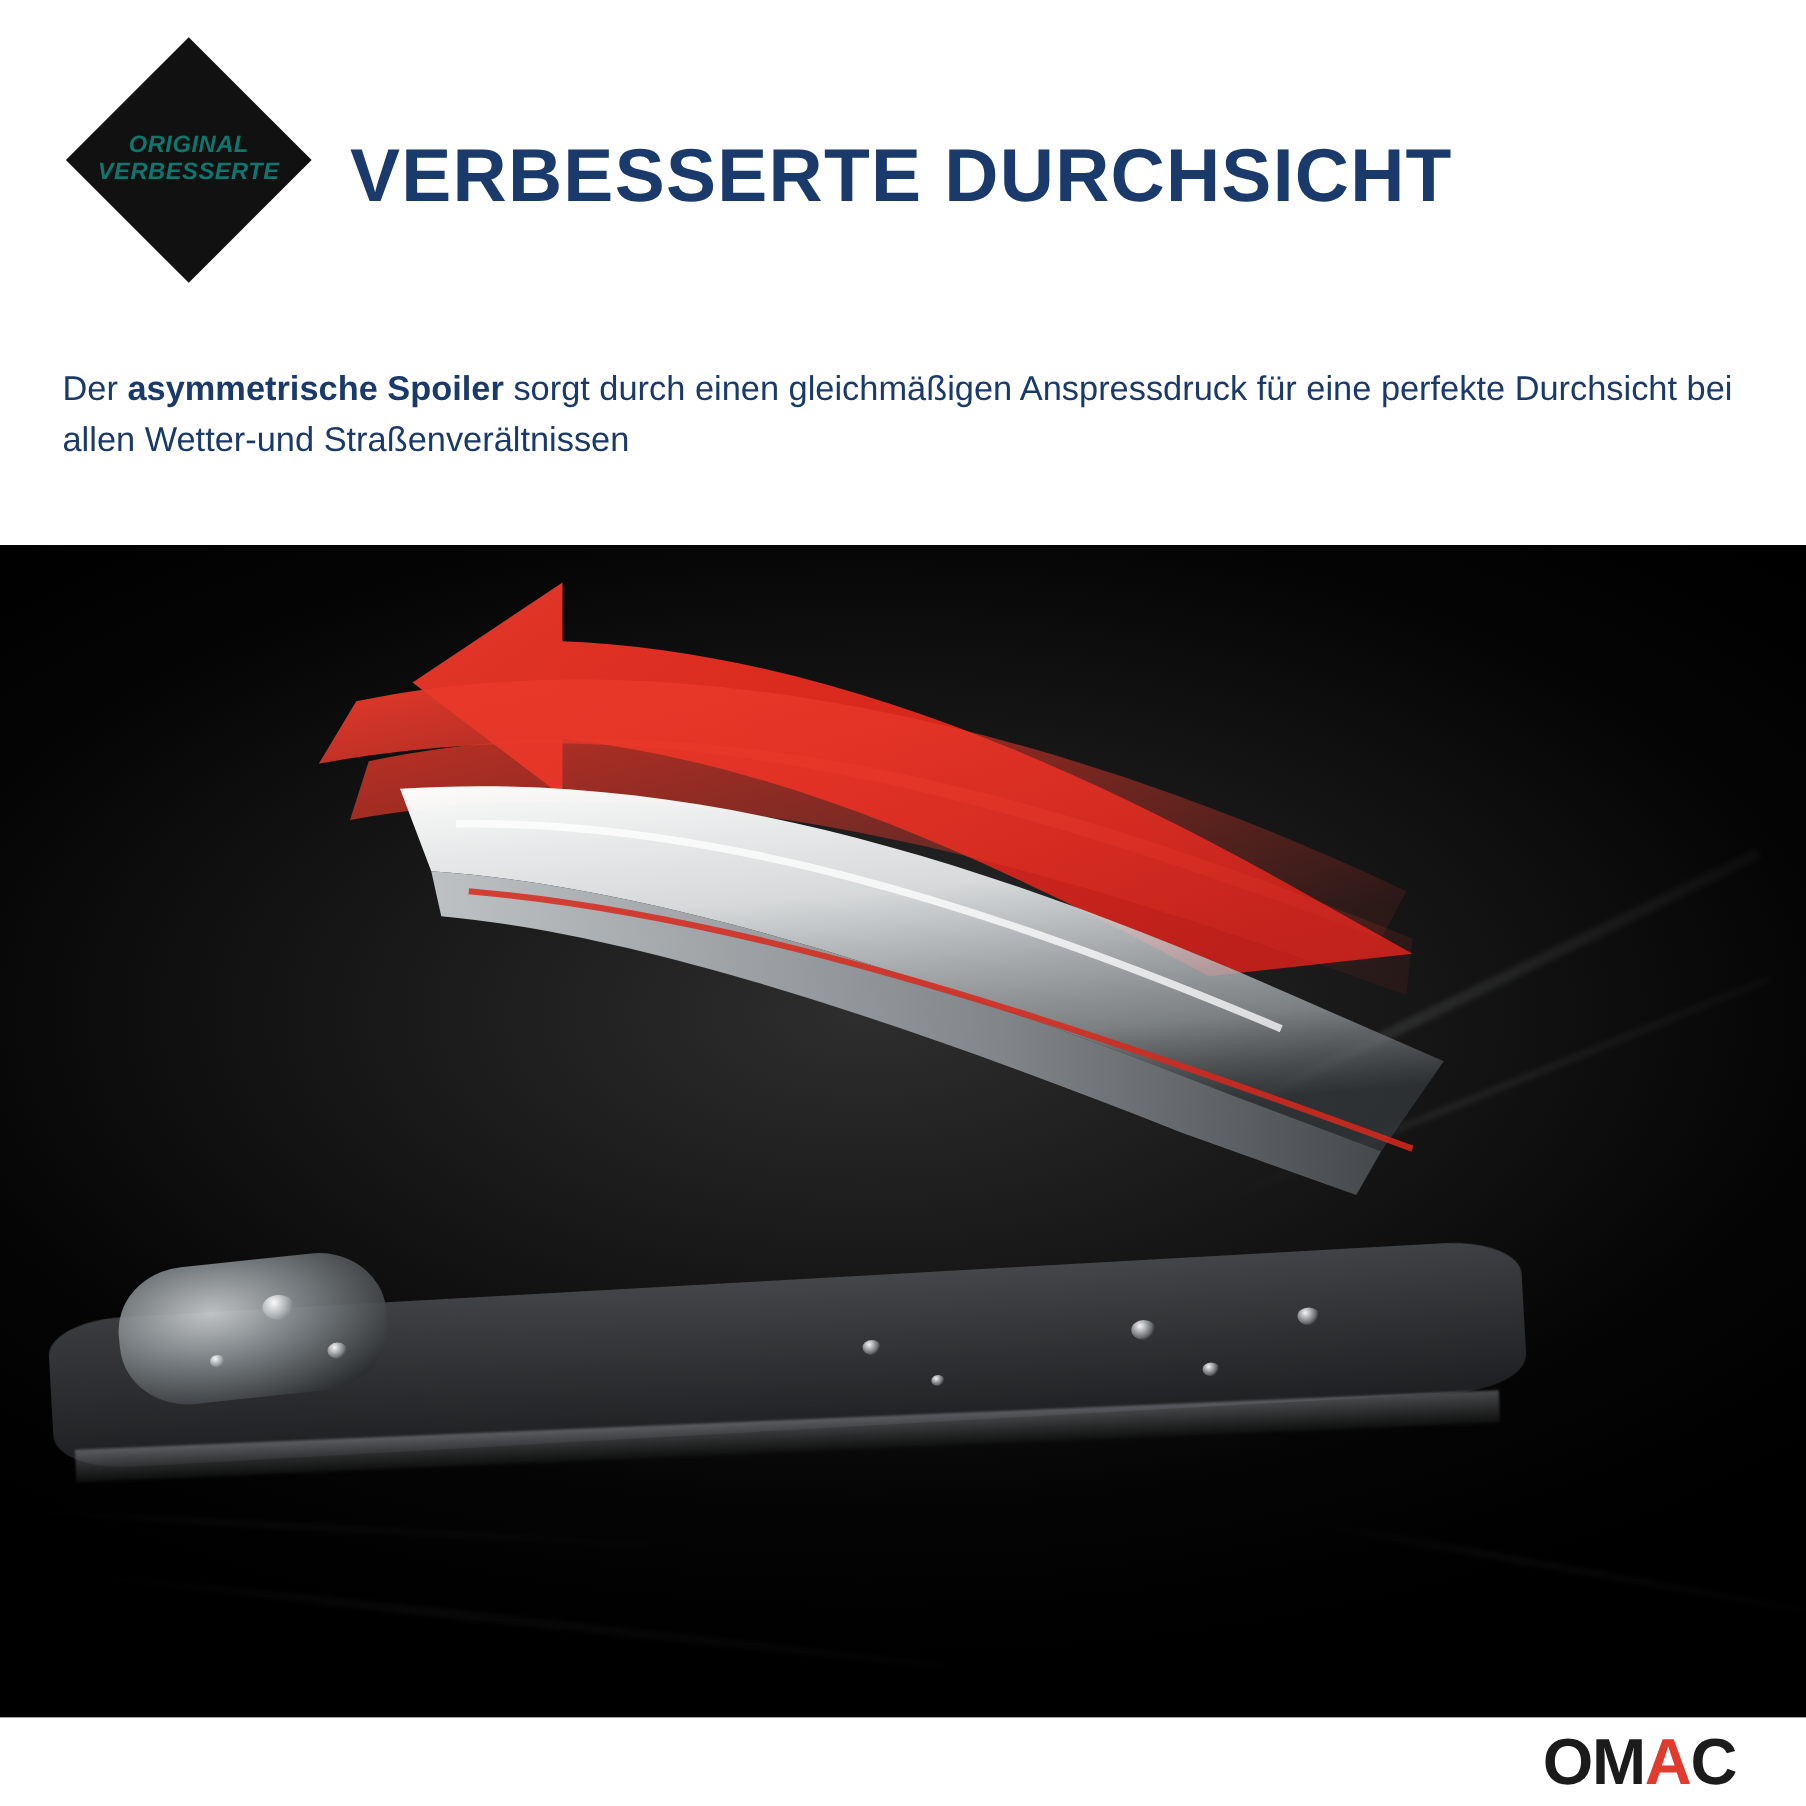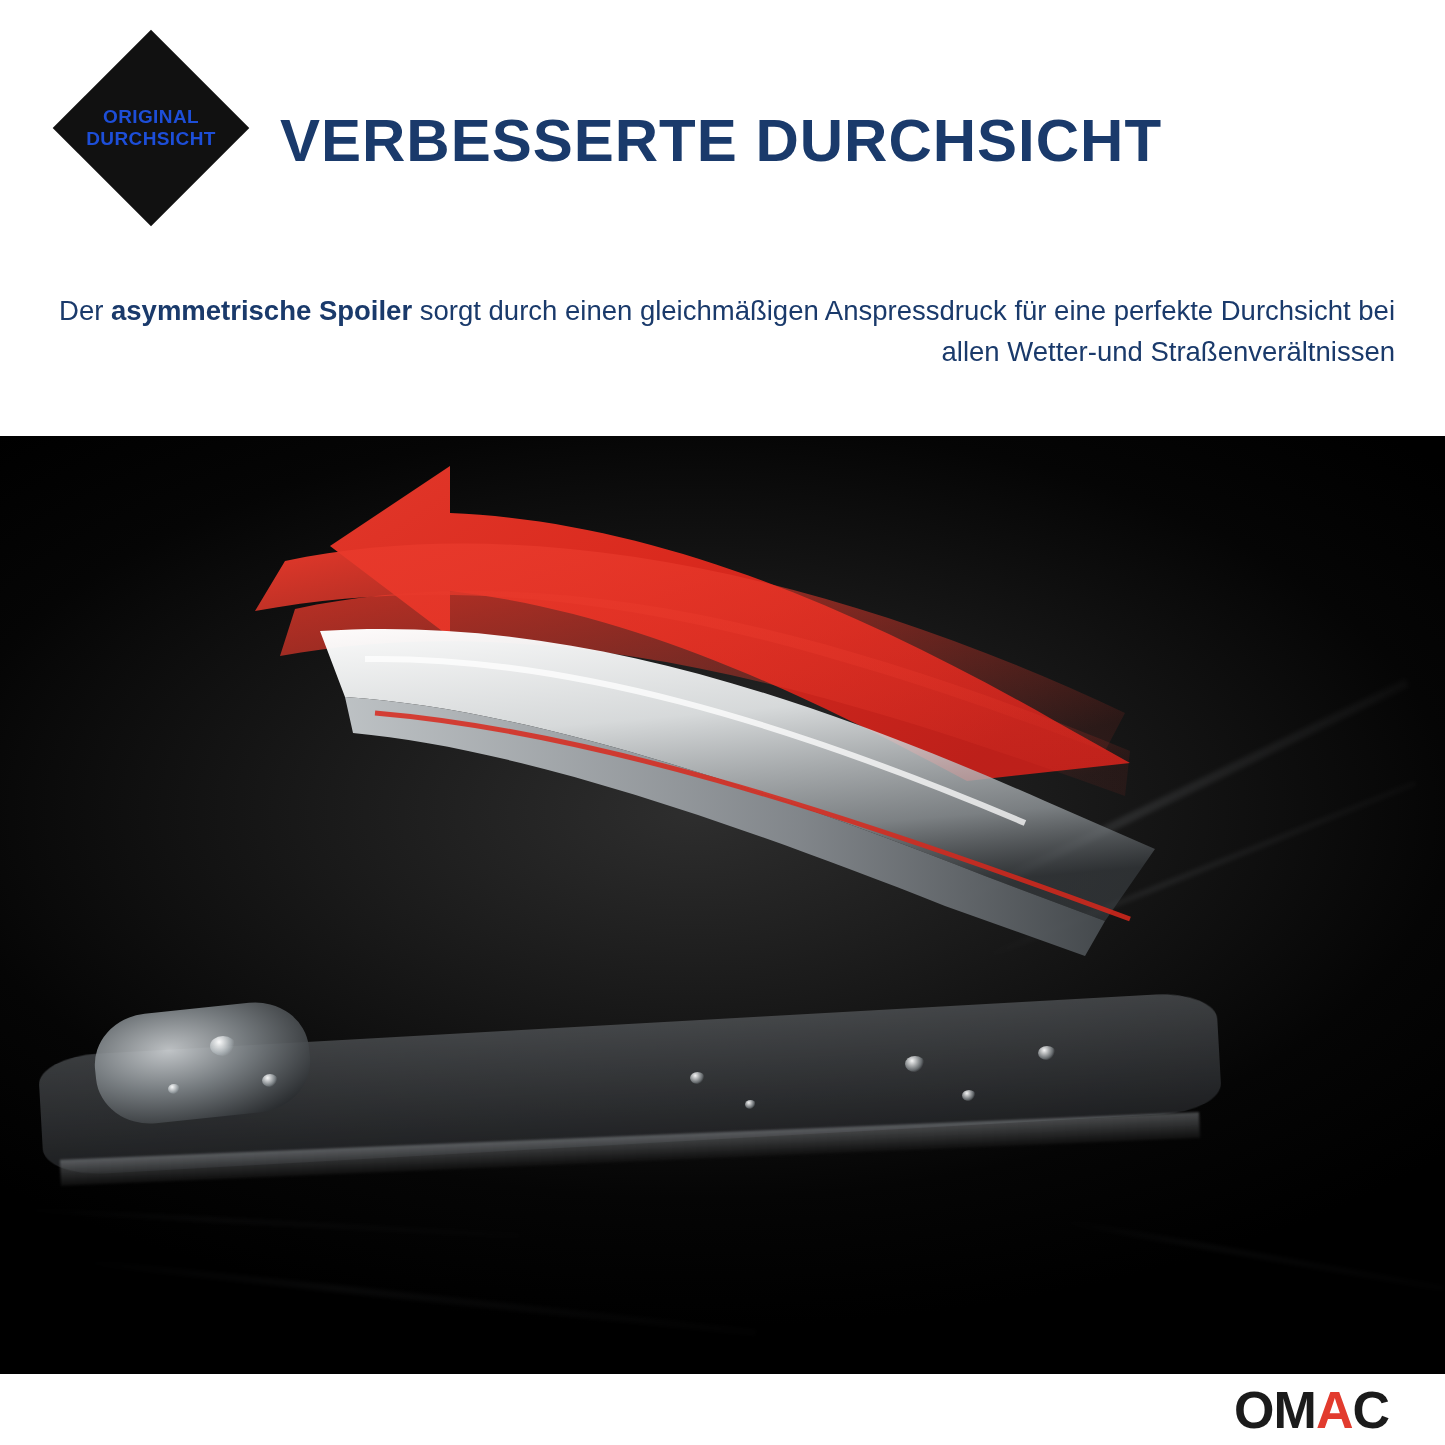--- a/index.html
+++ b/index.html
@@ -37,21 +37,22 @@
     background: #111111;
     transform: translate(-50%, -50%) rotate(45deg);
   }
   .badge .badge-text {
     position: absolute;
     left: 50%;
     top: 50%;
     transform: translate(-50%, -50%);
     width: 180px;
     text-align: center;
-    color: #1d4ed8;
+    color: #0f766e;
+    font-style: italic;
     font-weight: bold;
     font-size: 19px;
     line-height: 1.18;
     letter-spacing: 0.4px;
   }
   .headline {
     position: absolute;
     left: 280px;
     top: 74px;
     right: 40px;
@@ -60,21 +61,21 @@
     font-weight: bold;
     letter-spacing: 1px;
     white-space: nowrap;
     margin-top: 32px;
   }
   .subtitle {
     position: absolute;
     left: 50px;
     right: 50px;
     top: 290px;
-    text-align: right;
+    text-align: left;
     color: #1a3a6b;
     font-size: 27.5px;
     line-height: 1.5;
   }
   .subtitle b { font-weight: bold; }
 
   
   .hero {
     position: absolute;
     left: 0;
@@ -170,21 +171,21 @@
 </style>
 </head>
 <body>
 
 <div class="header">
 
   <div class="badge">
     <div class="diamond"></div>
     <div class="badge-text">
       <div>ORIGINAL</div>
-      <div>DURCHSICHT</div>
+      <div>VERBESSERTE</div>
     </div>
   </div>
 
   <div class="headline">VERBESSERTE DURCHSICHT</div>
 
   <div class="subtitle">
     <span>Der </span><b>asymmetrische Spoiler</b><span> sorgt durch einen gleichmäßigen Anspressdruck für eine perfekte Durchsicht bei allen Wetter-und Straßenverältnissen</span>
   </div>
 </div>
 

